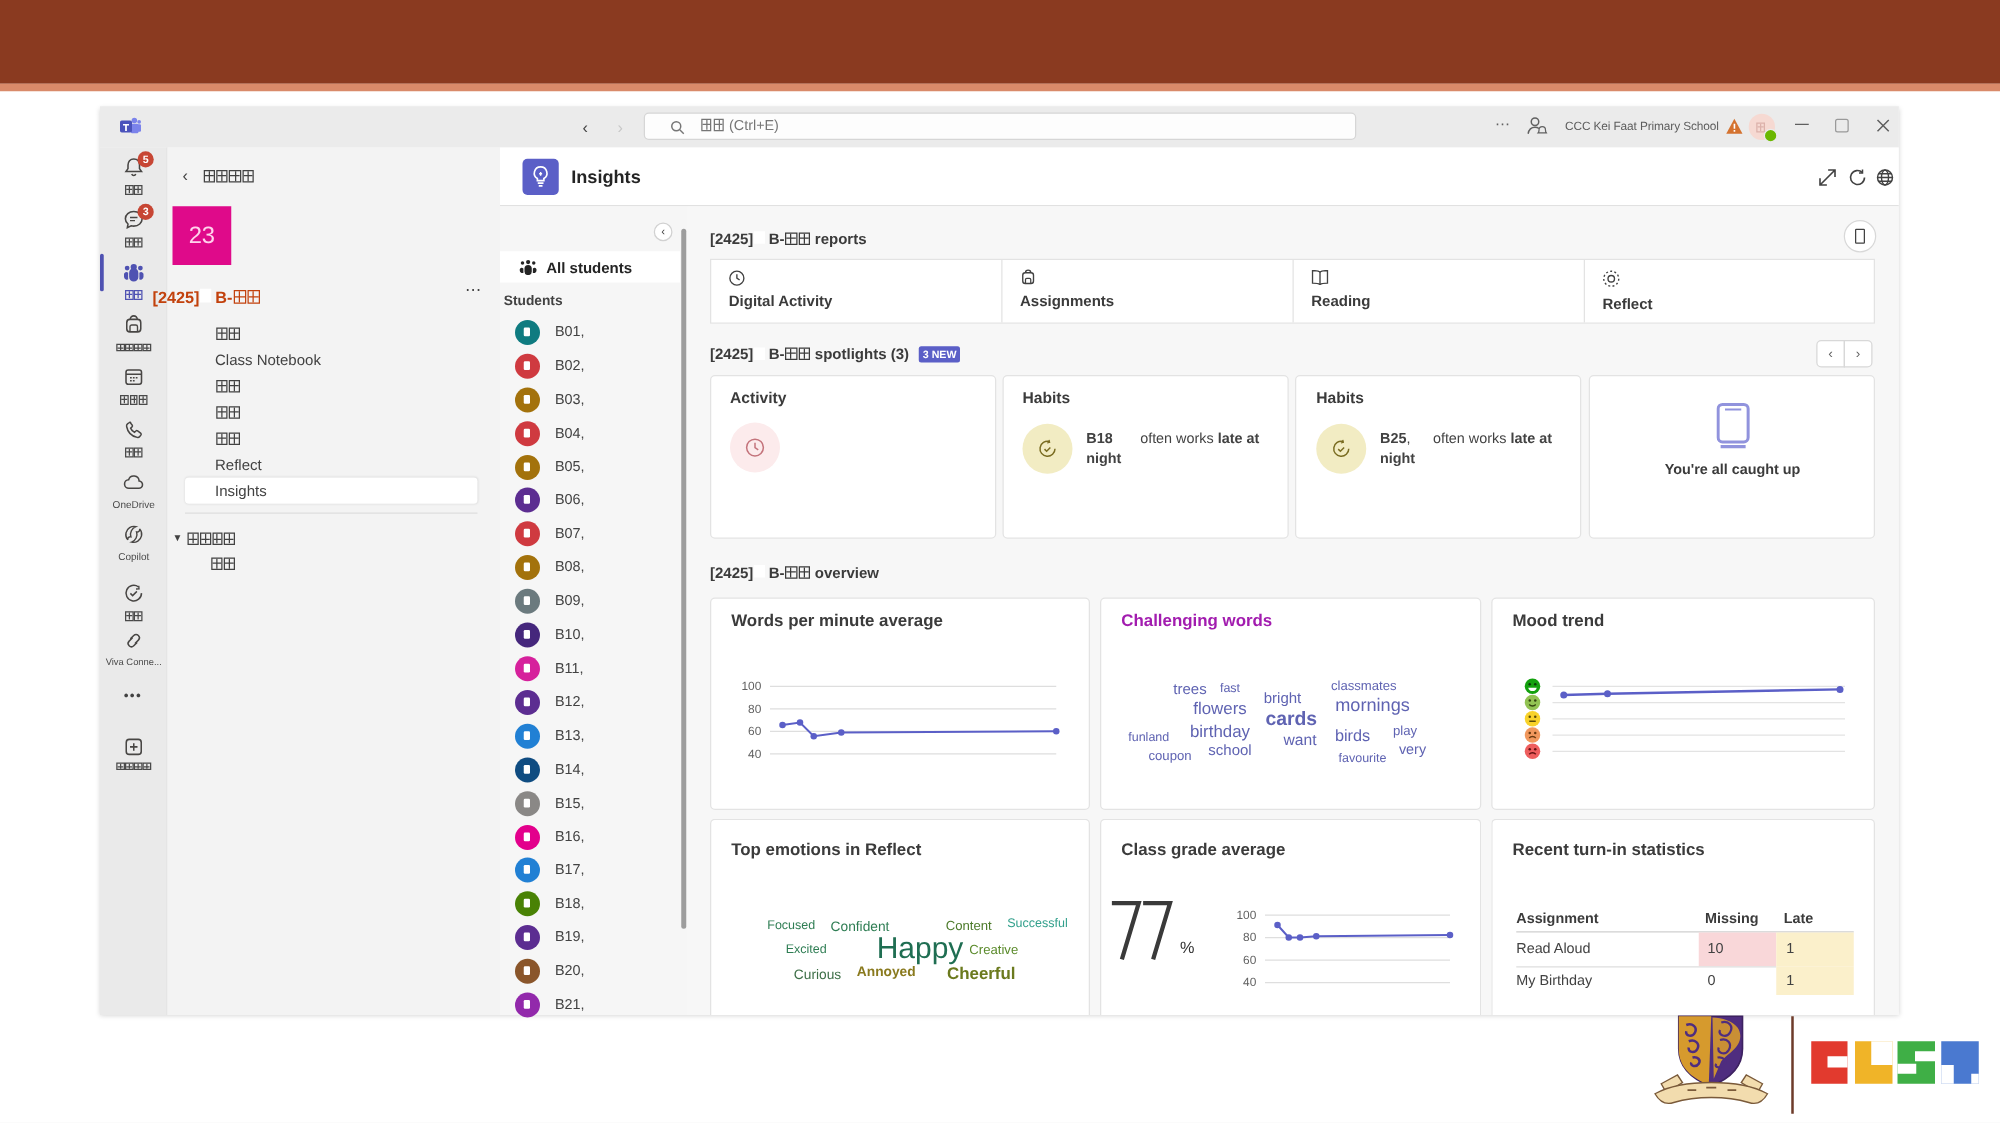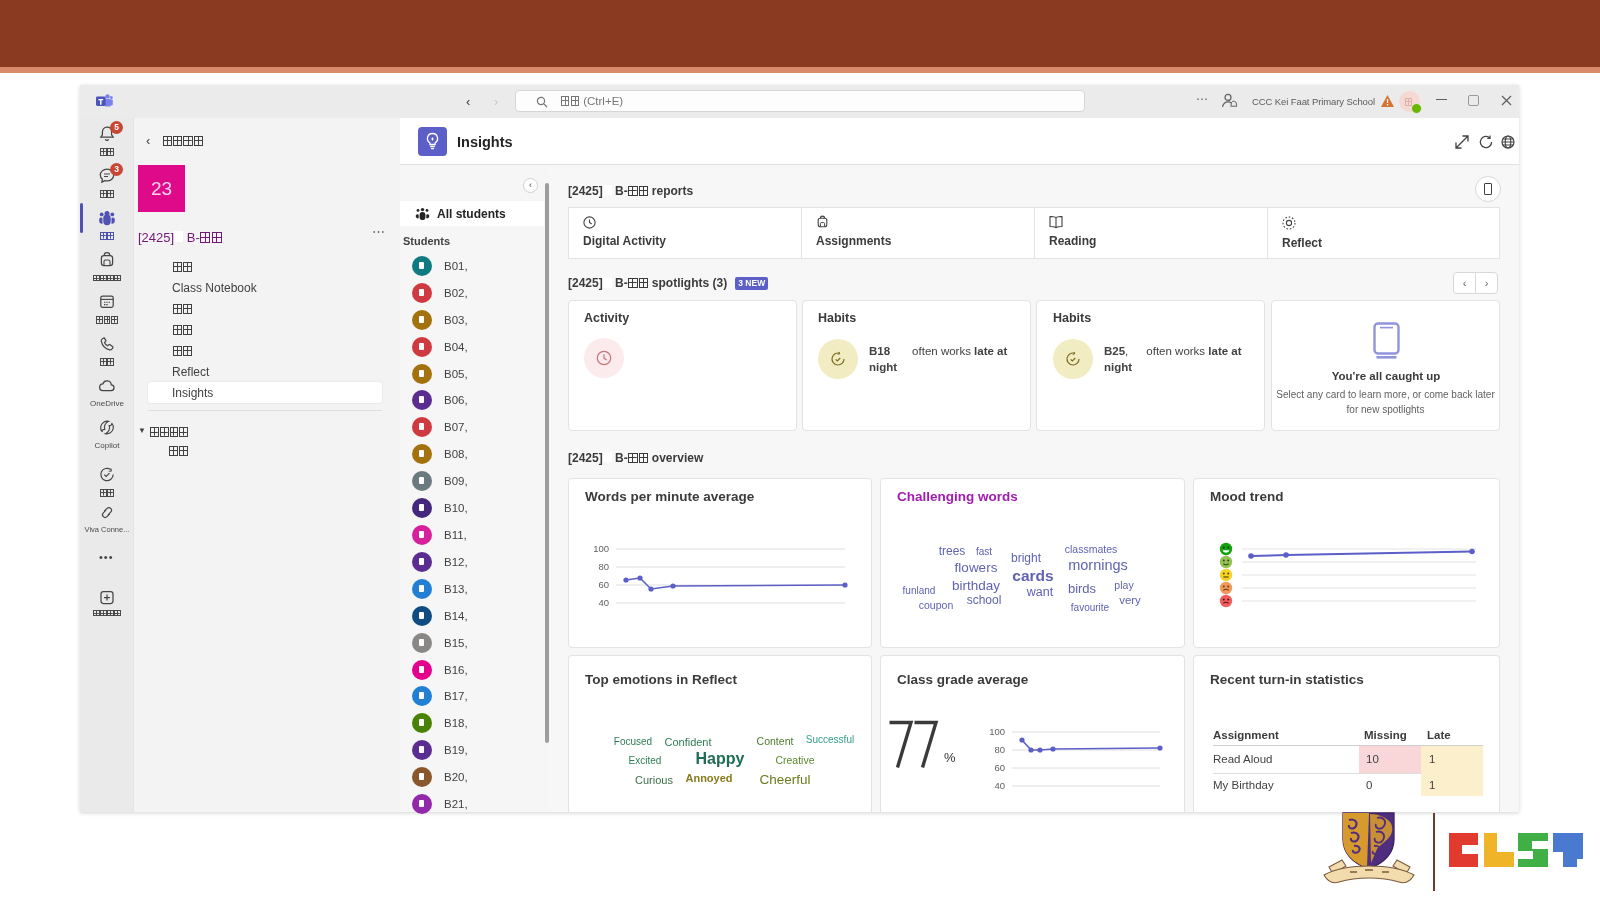--- a/index.html
+++ b/index.html
@@ -144,21 +144,21 @@
   <div class="abs" style="left:99px;top:551px;font-size:11px;color:#424242;letter-spacing:1px">•••</div>
   <svg class="ric" style="top:589px" width="18" height="17" viewBox="0 0 18 17">
     <rect x="3" y="2.5" width="12" height="12" rx="2.4" fill="none" stroke="#484644" stroke-width="1.25"></rect>
     <path d="M9 5.5v6M6 8.5h6" stroke="#484644" stroke-width="1.25"></path>
   </svg>
   <div class="rlab" style="top:608px"><span class="cjs"><span class="cj"></span><span class="cj"></span><span class="cj"></span><span class="cj"></span></span></div>
 
   <div class="abs" style="left:146px;top:133px;font-size:13px;color:#424242">‹</div>
   <div class="abs" style="left:162px;top:134px;font-size:12px;color:#424242"><span class="cj"></span><span class="cj"></span><span class="cj"></span><span class="cj"></span></div>
   <div class="abs" style="left:138px;top:165px;width:47px;height:47px;background:#df0a8a;color:#ffd3ec;font-size:19px;text-align:center;line-height:47px">23</div>
-  <div class="abs" style="left:138px;top:230px;font-size:13px;font-weight:normal;color:#701a75">[2425]<span class="redact" style="width:9px;height:11px"></span>&nbsp;B-<span class="cj"></span><span class="cj"></span></div>
+  <div class="abs" style="left:122px;top:230px;font-size:13px;font-weight:bold;color:#c2410c">[2425]<span class="redact" style="width:9px;height:11px"></span>&nbsp;B-<span class="cj"></span><span class="cj"></span></div>
   <div class="abs" style="left:372px;top:224px;font-size:13px;color:#424242;letter-spacing:1px">⋯</div>
   <style>.mi{position:absolute;left:172px;font-size:12px;color:#424242;}</style>
   <div class="mi" style="top:260px"><span class="cj"></span><span class="cj"></span></div>
   <div class="mi" style="top:281px">Class Notebook</div>
   <div class="mi" style="top:302px"><span class="cj"></span><span class="cj"></span></div>
   <div class="mi" style="top:323px"><span class="cj"></span><span class="cj"></span></div>
   <div class="mi" style="top:344px"><span class="cj"></span><span class="cj"></span></div>
   <div class="mi" style="top:365px">Reflect</div>
   <div class="abs" style="left:148px;top:382px;width:234px;height:21px;background:#fff;border-radius:3px;box-shadow:0 0 2px rgba(0,0,0,.12)"></div>
   <div class="mi" style="top:386px">Insights</div>
@@ -322,21 +322,20 @@
       <path d="M9.2.9l.5 2-2 .5" fill="none" stroke="#7a6c21" stroke-width="1"></path>
       <path d="M5.6 8.3l1.7 1.7 3-3" fill="none" stroke="#7a6c21" stroke-width="1.2"></path>
     </svg>
   <div class="abs" style="left:1104px;top:343px;font-size:11.5px;line-height:16px;color:#424242;white-space:nowrap"><b>B25</b>,<span class="redact" style="width:18px;height:9px"></span>often works <b>late at</b><br><b>night</b></div>
   <svg class="abs" style="left:1373px;top:322px" width="27" height="38" viewBox="0 0 27 38">
       <rect x="1.5" y="1.5" width="24" height="30" rx="3.5" fill="none" stroke="#9193dd" stroke-width="2.4"></rect>
       <line x1="7" y1="5.6" x2="20" y2="5.6" stroke="#9193dd" stroke-width="1.6"></line>
       <rect x="3.5" y="34" width="20" height="2.6" fill="#9193dd"></rect>
     </svg>
   <div class="abs" style="left:1286px;top:370px;width:200px;text-align:center;font-size:11.5px;font-weight:bold;color:#3b3b3b">You're all caught up</div>
-  <div class="abs" style="left:1271px;top:387px;width:229px;text-align:center;font-size:10px;line-height:15px;color:#616161;white-space:nowrap">Select any card to learn more, or come back later<br>for new spotlights</div>
 
   <div class="abs h12" style="left:568px;top:451px">[2425]<span class="redact" style="width:9px;height:10px"></span>&nbsp;B-<span class="cj"></span><span class="cj"></span> overview</div>
   <div class="card" style="left:568px;top:478px;width:304px;height:170px"></div>
   <div class="card" style="left:880px;top:478px;width:305px;height:170px"></div>
   <div class="card" style="left:1193px;top:478px;width:307px;height:170px"></div>
   <div class="abs" style="left:585px;top:489px;font-size:13.5px;font-weight:bold;color:#3b3b3b">Words per minute average</div>
   <svg class="abs" style="left:576px;top:540px" width="290" height="72" viewBox="0 0 290 72">
     <g font-size="9.5" fill="#616161" text-anchor="end">
         <text x="33" y="12">100</text>
         <text x="33" y="30">80</text>
@@ -417,25 +416,25 @@
   </svg>
   <div class="card" style="left:568px;top:655px;width:304px;height:157px;border-bottom:0;border-radius:4px 4px 0 0"></div>
   <div class="card" style="left:880px;top:655px;width:305px;height:157px;border-bottom:0;border-radius:4px 4px 0 0"></div>
   <div class="card" style="left:1193px;top:655px;width:307px;height:157px;border-bottom:0;border-radius:4px 4px 0 0"></div>
   <div class="abs" style="left:585px;top:672px;font-size:13.5px;font-weight:bold;color:#3b3b3b">Top emotions in Reflect</div>
   <div class="wc" style="left:633px;top:741px;font-size:10px;color:#2e7d53">Focused</div>
   <div class="wc" style="left:688px;top:742px;font-size:11px;color:#2e7d53">Confident</div>
   <div class="wc" style="left:775px;top:741px;font-size:10.5px;color:#4c7a2a">Content</div>
   <div class="wc" style="left:830px;top:739px;font-size:10px;color:#32a08c">Successful</div>
   <div class="wc" style="left:645px;top:760px;font-size:10px;color:#2e7d53">Excited</div>
-  <div class="wc" style="left:720px;top:759px;font-size:16px;color:#1f6e52;font-weight:bold">Happy</div>
+  <div class="wc" style="left:736px;top:759px;font-size:24px;color:#1f6e52;font-weight:normal">Happy</div>
   <div class="wc" style="left:795px;top:760px;font-size:10.5px;color:#5a8a2a">Creative</div>
   <div class="wc" style="left:654px;top:780px;font-size:11px;color:#3c6e46">Curious</div>
   <div class="wc" style="left:709px;top:778px;font-size:11px;color:#8a7a1e;font-weight:bold">Annoyed</div>
-  <div class="wc" style="left:785px;top:779px;font-size:13.5px;color:#6b7a1e;font-weight:normal">Cheerful</div>
+  <div class="wc" style="left:785px;top:779px;font-size:13.5px;color:#6b7a1e;font-weight:bold">Cheerful</div>
   <div class="abs" style="left:897px;top:672px;font-size:13.5px;font-weight:bold;color:#3b3b3b">Class grade average</div>
   <svg class="abs" style="left:888px;top:720px" width="54" height="50" viewBox="0 0 54 50">
     <path d="M1.5 2.5h21.5L9.5 47.5" fill="none" stroke="#3a3a3a" stroke-width="3.4"></path>
     <path d="M26.5 2.5h21.5L34.5 47.5" fill="none" stroke="#3a3a3a" stroke-width="3.4"></path>
   </svg>
   <div class="abs" style="left:944px;top:750px;font-size:13px;color:#323232">%</div>
   <svg class="abs" style="left:975px;top:723px" width="195" height="75" viewBox="0 0 195 75">
     <g font-size="9.5" fill="#616161" text-anchor="end">
         <text x="30" y="12">100</text>
         <text x="30" y="30">80</text>

